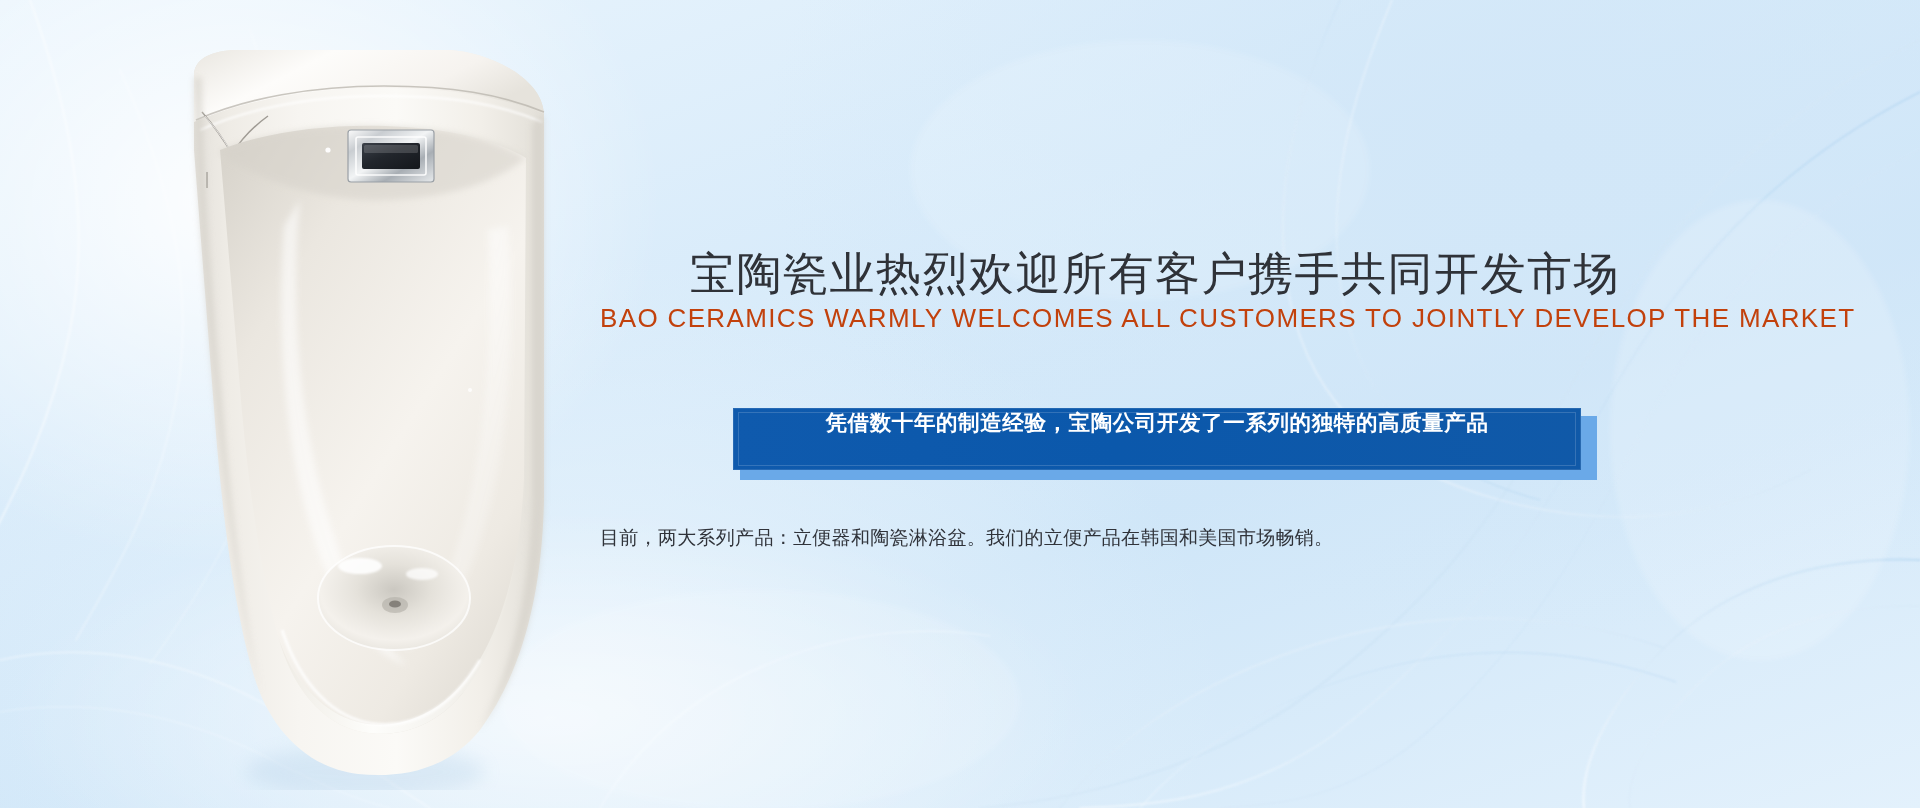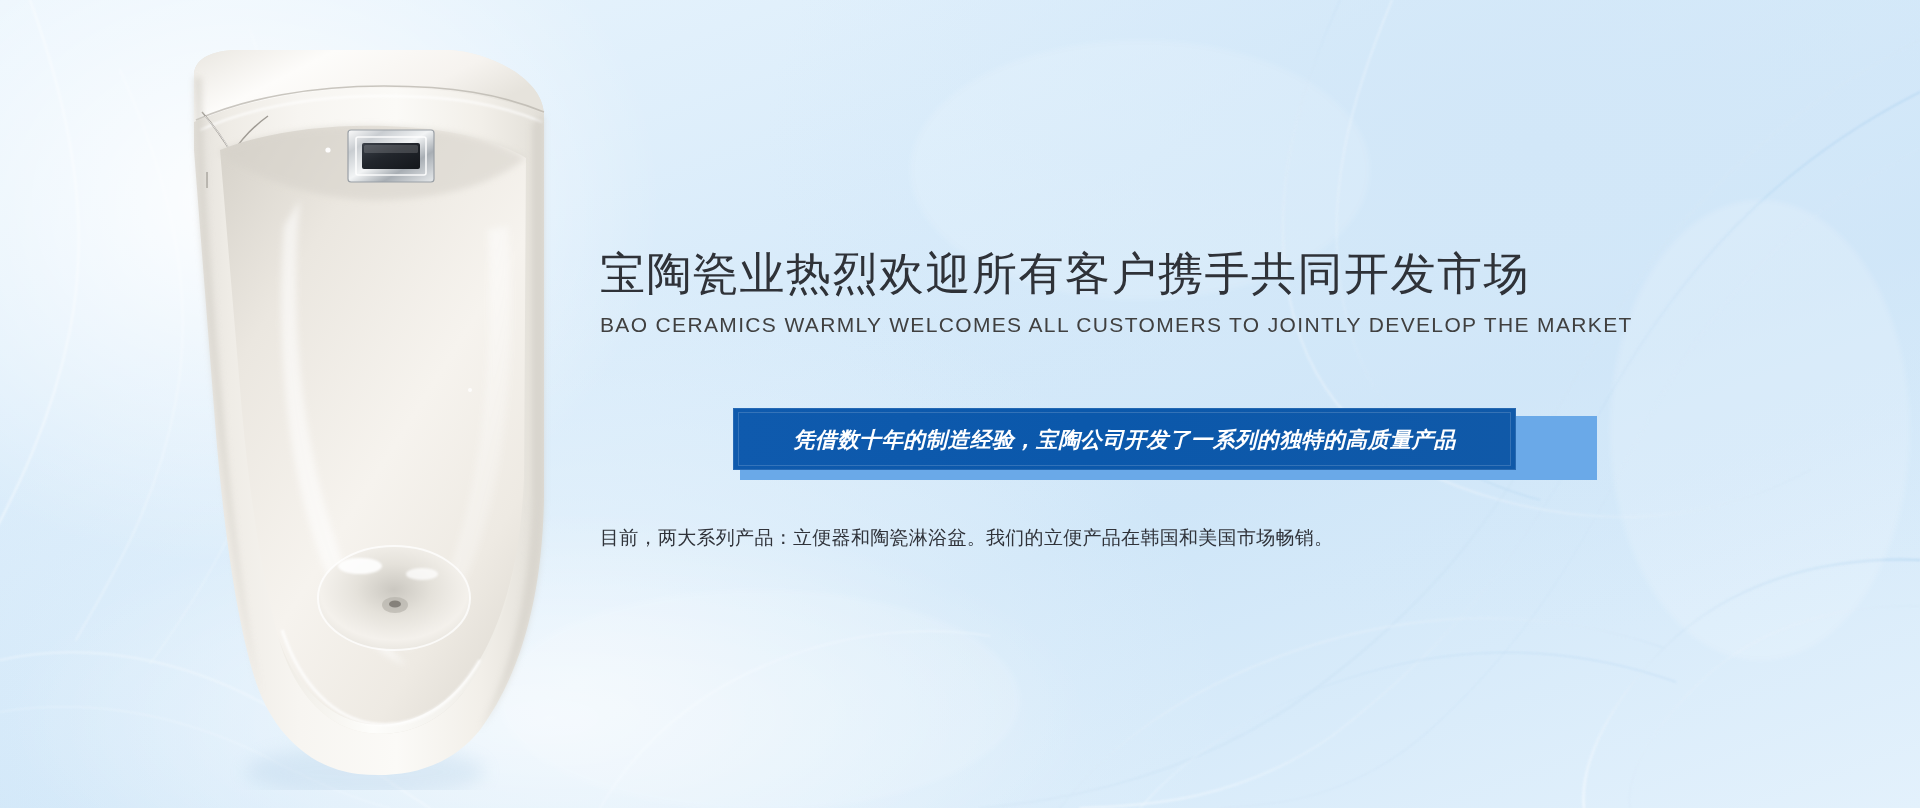--- a/index.html
+++ b/index.html
@@ -61,35 +61,36 @@
     height: 760px;
   }
   .product svg { display: block; width: 100%; height: 100%; }
 
   
   .copy {
     position: absolute;
     left: 600px;
     top: 250px;
     width: 1110px;
+    text-align: center;
   }
   .headline-cn {
     font-size: 45px;
     line-height: 1.05;
     letter-spacing: 1.5px;
     font-weight: 400;
     color: #2f3238;
     white-space: nowrap;
   }
   .headline-en {
-    margin-top: 16px;
-    font-size: 21px;
+    margin-top: 6px;
+    font-size: 26px;
     letter-spacing: 1.35px;
     font-weight: 400;
-    color: #404040;
+    color: #c2410c;
     white-space: nowrap;
   }
 
   
   .bar-wrap {
     position: absolute;
     left: 733px;
     top: 408px;
     width: 864px;
     height: 72px;
@@ -99,28 +100,27 @@
     left: 7px;
     top: 8px;
     width: 857px;
     height: 64px;
     background: #6aa9e8;
   }
   .bar-main {
     position: absolute;
     left: 0;
     top: 0;
-    width: 783px;
+    width: 848px;
     height: 62px;
     background: linear-gradient(90deg, #0f5aad 0%, #0b58ab 45%, #1059a8 100%);
     box-shadow: inset 0 0 0 1px rgba(255,255,255,.10);
     display: flex;
-    align-items: center;
+    align-items: flex-start;
     justify-content: center;
-    font-style: italic;
   }
   .bar-inner-rule {
     position: absolute;
     left: 5px; right: 5px; top: 4px; bottom: 4px;
     border: 1px solid rgba(255,255,255,.16);
     pointer-events: none;
   }
   .bar-text {
     position: relative;
     font-size: 21.5px;

